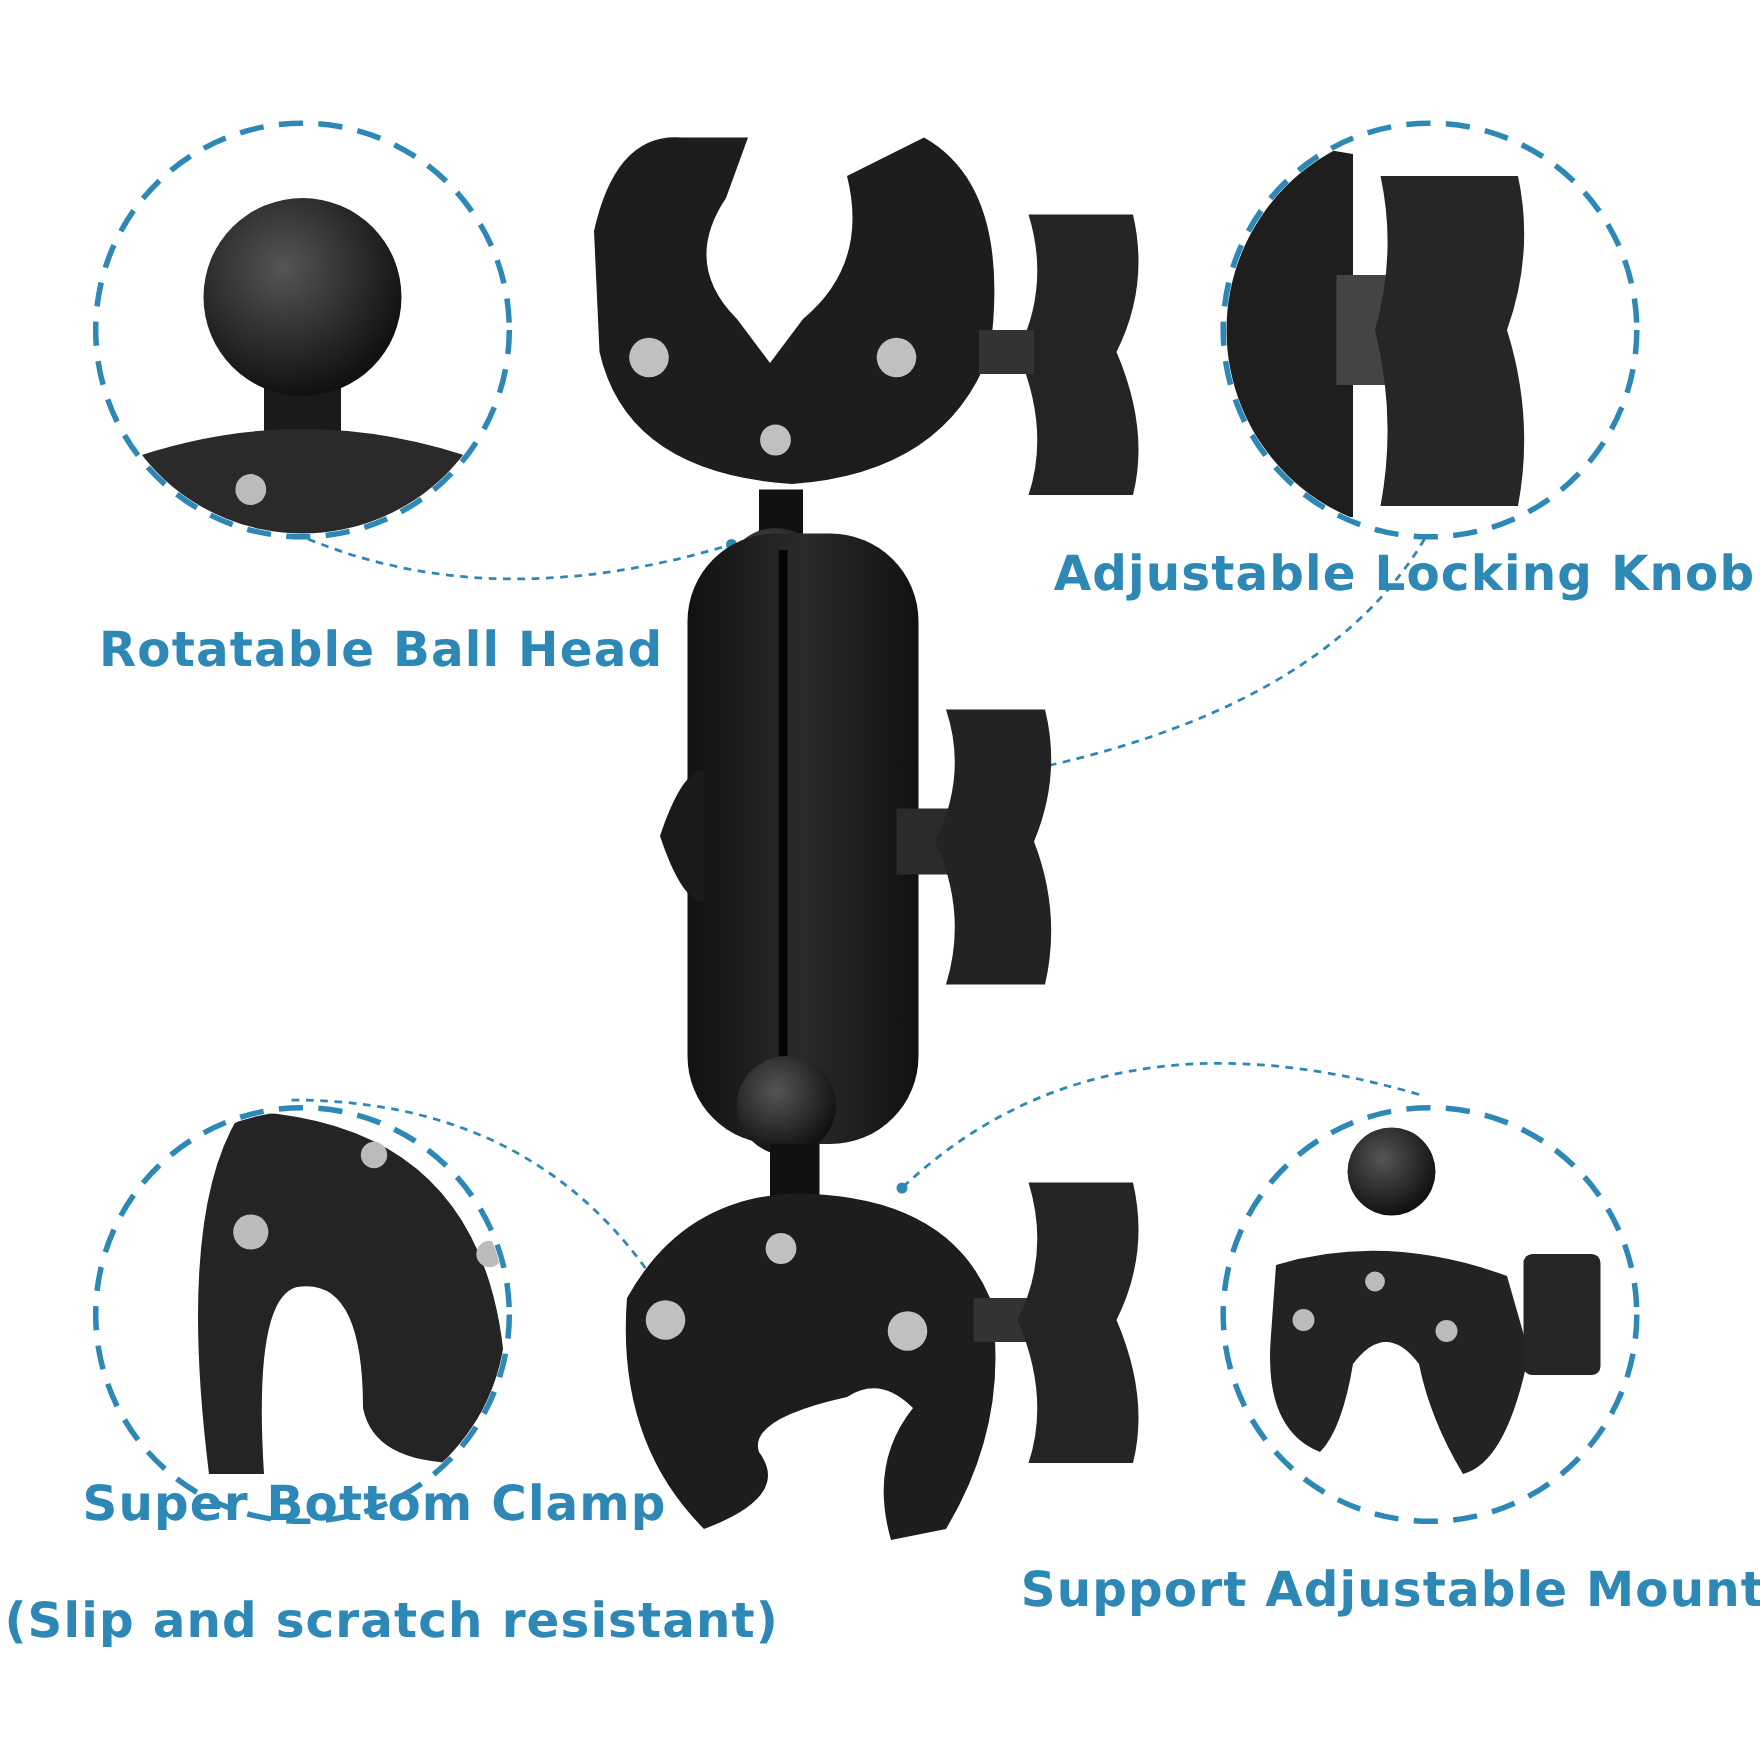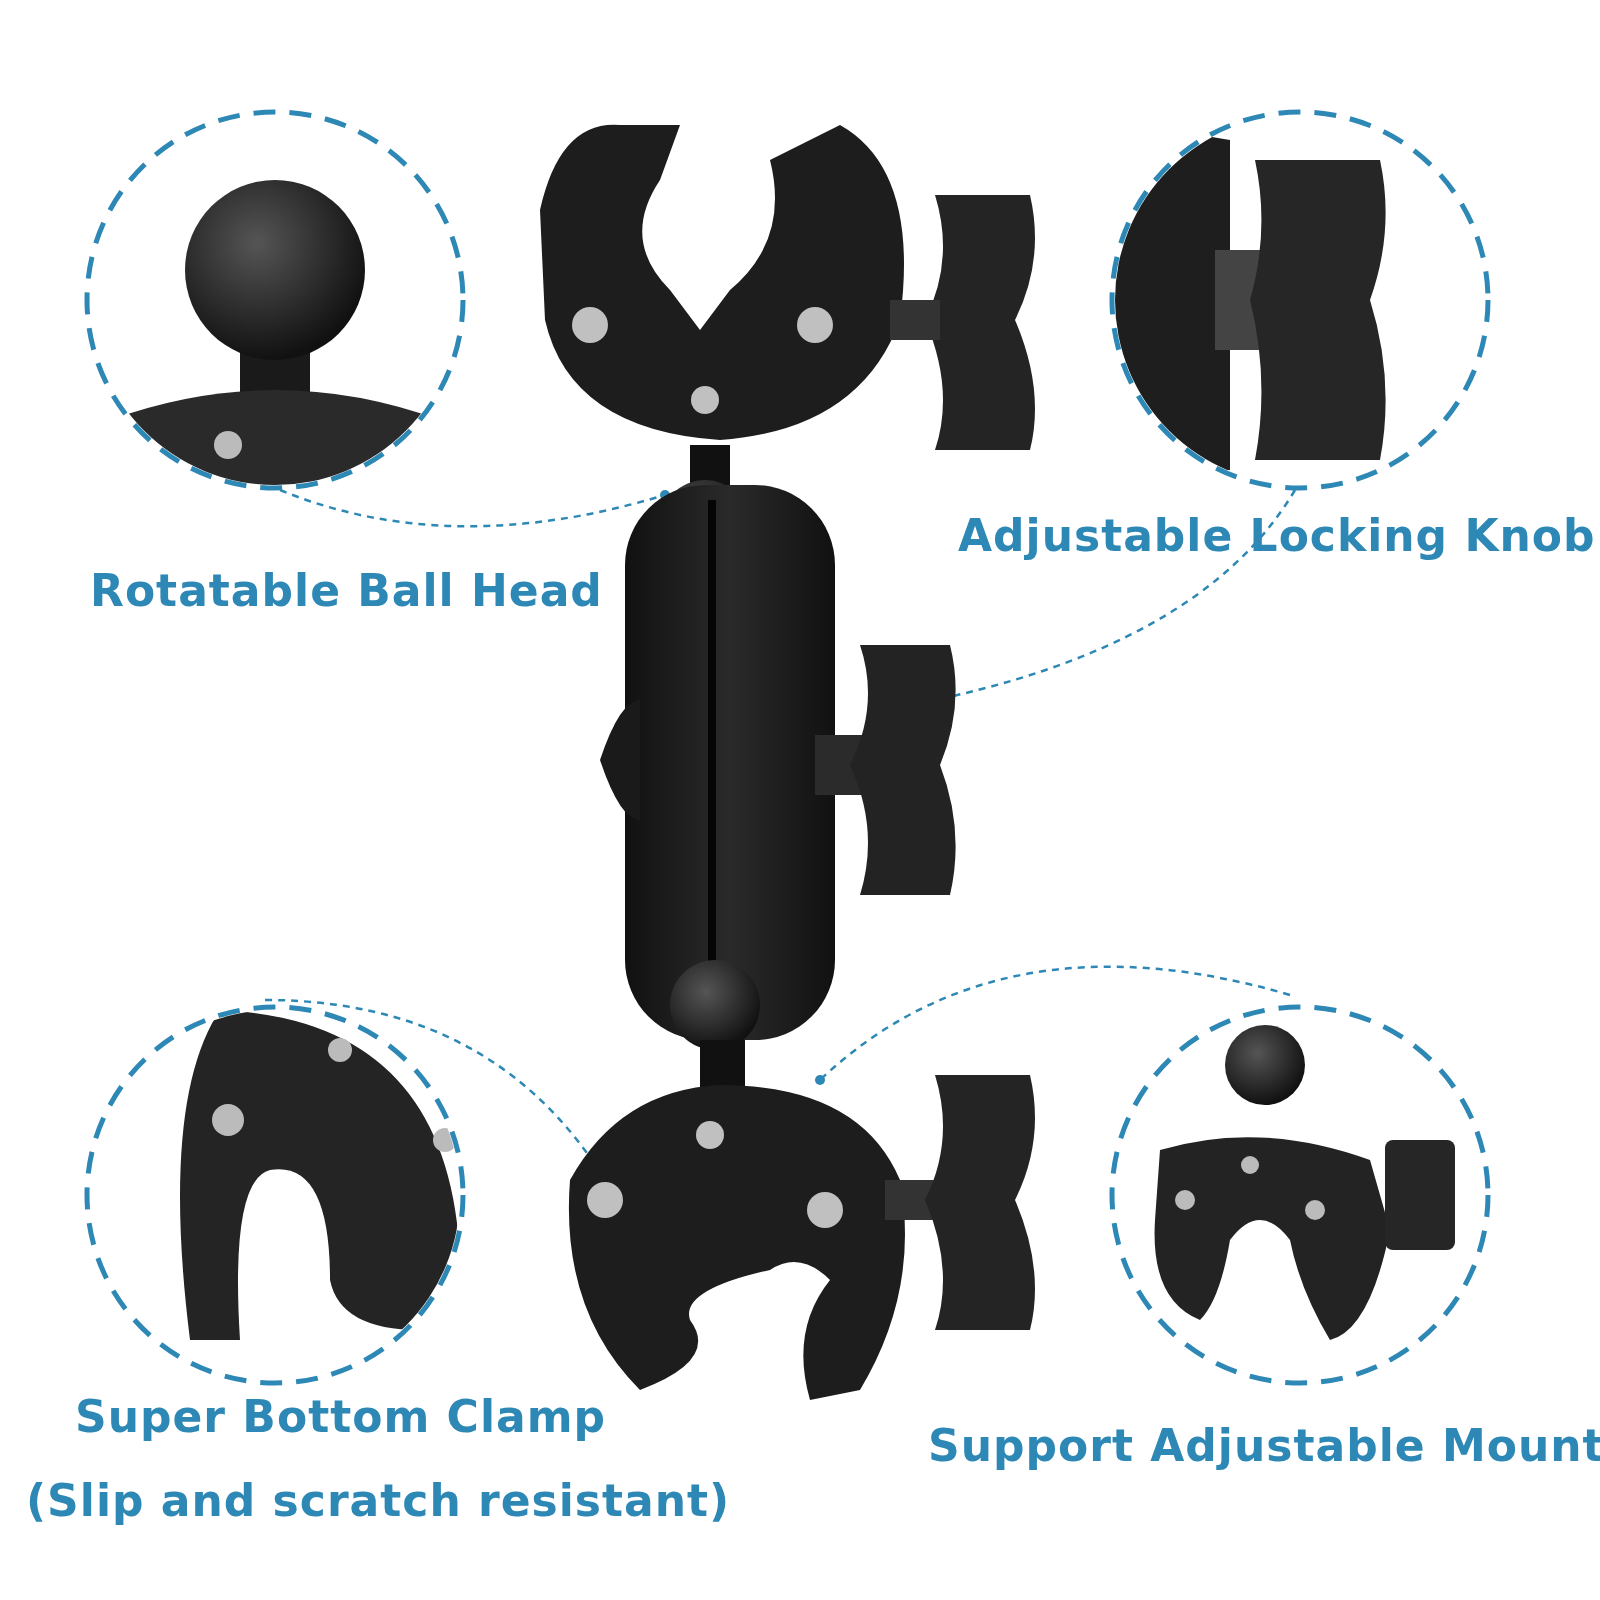--- a/index.html
+++ b/index.html
@@ -108,16 +108,16 @@
     <path d="M570 1180 Q620 1090 720 1085 Q860 1085 900 1180 Q920 1290 860 1390 L810 1400 Q790 1330 830 1280 Q800 1250 770 1270 Q680 1290 690 1320 Q720 1360 640 1390 Q560 1310 570 1180 Z" fill="#1d1d1d"></path>
     <circle cx="605" cy="1200" r="18" fill="#c0c0c0"></circle>
     <circle cx="825" cy="1210" r="18" fill="#c0c0c0"></circle>
     <circle cx="710" cy="1135" r="14" fill="#c0c0c0"></circle>
     <rect x="885" y="1180" width="50" height="40" fill="#333"></rect>
     <path d="M935 1075 L1030 1075 Q1045 1140 1015 1200 Q1045 1270 1030 1330 L935 1330 Q955 1270 925 1200 Q955 1140 935 1075 Z" fill="#242424"></path>
   </g>
 </svg>
 
 <div class="label" style="left:90px;top:565px;">Rotatable Ball Head</div>
-<div class="label" style="left:958px;top:510px;">Adjustable Locking Knob</div>
-<div class="label" style="left:75px;top:1391px;">Super Bottom Clamp</div>
-<div class="label" style="left:26px;top:1448px;margin-top:27px;">(Slip and scratch resistant)</div>
+<div class="label" style="left:958px;top:496px;">Adjustable Locking Knob</div>
+<div class="label" style="left:75px;top:1342px;">Super Bottom Clamp</div>
+<div class="label" style="left:4px;top:1448px;">(Slip and scratch resistant)</div>
 <div class="label" style="left:928px;top:1420px;">Support Adjustable Mount</div>
 
 </body></html>

